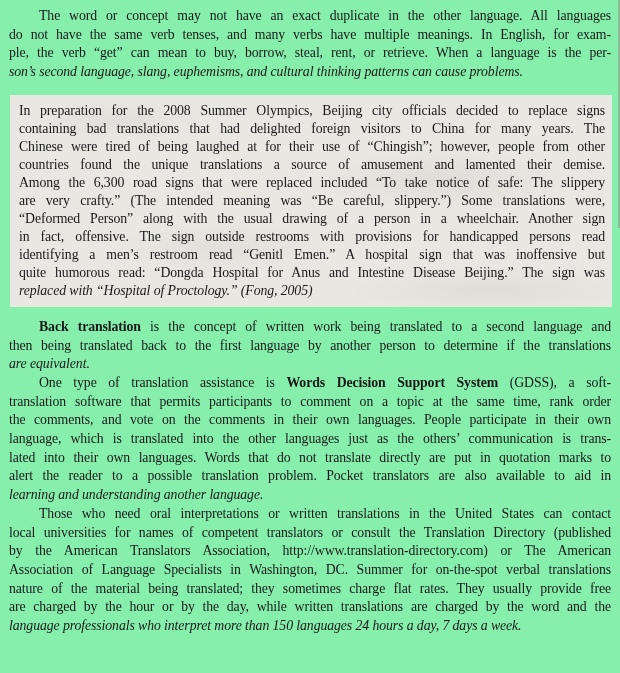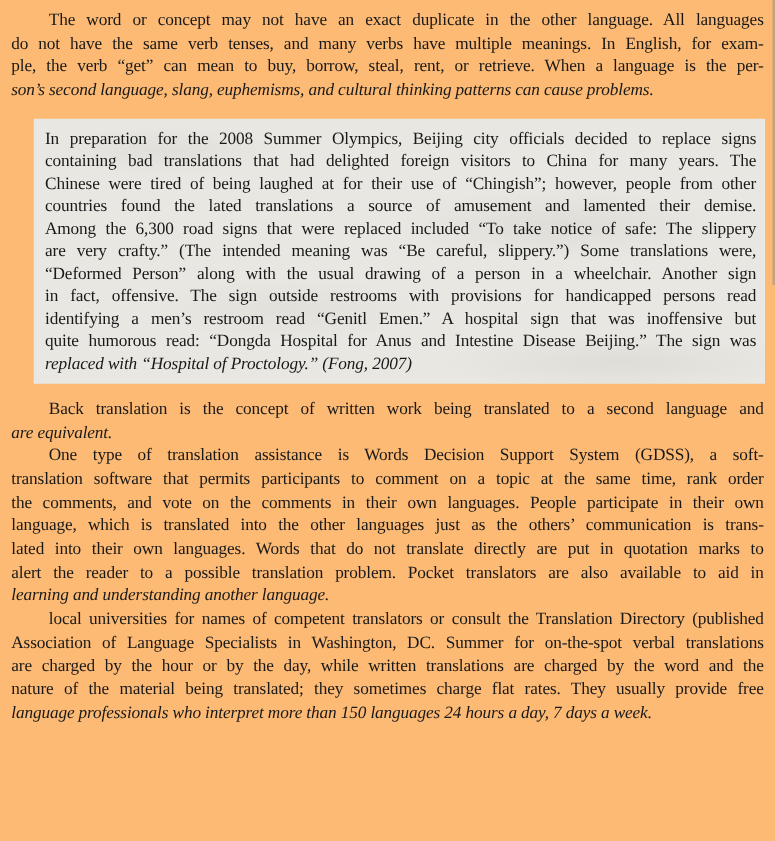--- a/index.html
+++ b/index.html
@@ -21,79 +21,82 @@
     overflow: hidden;
   }
   .para { margin: 0; }
   .line {
     text-align: justify;
     text-align-last: justify;
     text-justify: inter-word;
   }
   .para .line:last-child { text-align-last: left; font-style: italic; }
   .para.indent .line:first-child { text-indent: 30px; }
-  .seg.bold { font-weight: normal; }
+  .seg.bold { font-weight: bold; }
   .para.box {
-    margin: 13px -1px 11px 18px;
+    margin: 13px -1px 11px 1px;
     padding: 7px 7px 7px 9px;
     line-height: 18.0px;
     background-color: #e8e7e2;
     background-image:
       radial-gradient(ellipse 140px 30px at 18% 12%, rgba(90,90,80,0.06), transparent 65%),
       radial-gradient(ellipse 200px 45px at 72% 40%, rgba(90,90,80,0.07), transparent 65%),
       radial-gradient(ellipse 170px 40px at 35% 72%, rgba(90,90,80,0.05), transparent 65%),
       radial-gradient(ellipse 220px 35px at 80% 92%, rgba(90,90,80,0.07), transparent 65%);
   }
   .scan-edge {
     position: absolute;
     top: 0; right: 0;
     width: 2px; height: 228px;
     background: #8f8f88;
     opacity: 0.55;
   }
 </style>
 </head>
 <body>
 
-<div class="page" style="background: #fdba74; color: rgb(25, 25, 25);">
+<div class="page" style="background: #86efac; color: rgb(25, 25, 25);">
   <div id="content">
       <div class="para body indent">
         <div class="line"><span class="seg">The word or concept may not have an exact duplicate in the other language. All languages</span></div>
         <div class="line"><span class="seg">do not have the same verb tenses, and many verbs have multiple meanings. In English, for exam-</span></div>
         <div class="line"><span class="seg">ple, the verb “get” can mean to buy, borrow, steal, rent, or retrieve. When a language is the per-</span></div>
         <div class="line"><span class="seg">son’s second language, slang, euphemisms, and cultural thinking patterns can cause problems.</span></div>
       </div>
       <div class="para box">
         <div class="line"><span class="seg">In preparation for the 2008 Summer Olympics, Beijing city officials decided to replace signs</span></div>
         <div class="line"><span class="seg">containing bad translations that had delighted foreign visitors to China for many years. The</span></div>
         <div class="line"><span class="seg">Chinese were tired of being laughed at for their use of “Chingish”; however, people from other</span></div>
-        <div class="line"><span class="seg">countries found the lated translations a source of amusement and lamented their demise.</span></div>
+        <div class="line"><span class="seg">countries found the unique translations a source of amusement and lamented their demise.</span></div>
         <div class="line"><span class="seg">Among the 6,300 road signs that were replaced included “To take notice of safe: The slippery</span></div>
         <div class="line"><span class="seg">are very crafty.” (The intended meaning was “Be careful, slippery.”) Some translations were,</span></div>
         <div class="line"><span class="seg">“Deformed Person” along with the usual drawing of a person in a wheelchair. Another sign</span></div>
         <div class="line"><span class="seg">in fact, offensive. The sign outside restrooms with provisions for handicapped persons read</span></div>
         <div class="line"><span class="seg">identifying a men’s restroom read “Genitl Emen.” A hospital sign that was inoffensive but</span></div>
         <div class="line"><span class="seg">quite humorous read: “Dongda Hospital for Anus and Intestine Disease Beijing.” The sign was</span></div>
-        <div class="line"><span class="seg">replaced with “Hospital of Proctology.” (Fong, 2007)</span></div>
+        <div class="line"><span class="seg">replaced with “Hospital of Proctology.” (Fong, 2005)</span></div>
       </div>
       <div class="para body indent">
         <div class="line"><span class="seg bold">Back translation</span><span class="seg"> is the concept of written work being translated to a second language and</span></div>
+        <div class="line"><span class="seg">then being translated back to the first language by another person to determine if the translations</span></div>
         <div class="line"><span class="seg">are equivalent.</span></div>
       </div>
       <div class="para body indent">
         <div class="line"><span class="seg">One type of translation assistance is </span><span class="seg bold">Words Decision Support System</span><span class="seg"> (GDSS), a soft-</span></div>
         <div class="line"><span class="seg">translation software that permits participants to comment on a topic at the same time, rank order</span></div>
         <div class="line"><span class="seg">the comments, and vote on the comments in their own languages. People participate in their own</span></div>
         <div class="line"><span class="seg">language, which is translated into the other languages just as the others’ communication is trans-</span></div>
         <div class="line"><span class="seg">lated into their own languages. Words that do not translate directly are put in quotation marks to</span></div>
         <div class="line"><span class="seg">alert the reader to a possible translation problem. Pocket translators are also available to aid in</span></div>
         <div class="line"><span class="seg">learning and understanding another language.</span></div>
       </div>
       <div class="para body indent">
+        <div class="line"><span class="seg">Those who need oral interpretations or written translations in the United States can contact</span></div>
         <div class="line"><span class="seg">local universities for names of competent translators or consult the Translation Directory (published</span></div>
+        <div class="line"><span class="seg">by the American Translators Association, http://www.translation-directory.com) or The American</span></div>
         <div class="line"><span class="seg">Association of Language Specialists in Washington, DC. Summer for on-the-spot verbal translations</span></div>
+        <div class="line"><span class="seg">nature of the material being translated; they sometimes charge flat rates. They usually provide free</span></div>
         <div class="line"><span class="seg">are charged by the hour or by the day, while written translations are charged by the word and the</span></div>
-        <div class="line"><span class="seg">nature of the material being translated; they sometimes charge flat rates. They usually provide free</span></div>
         <div class="line"><span class="seg">language professionals who interpret more than 150 languages 24 hours a day, 7 days a week.</span></div>
       </div>
     </div>
   <div class="scan-edge"></div>
 </div>
 
 </body></html>

